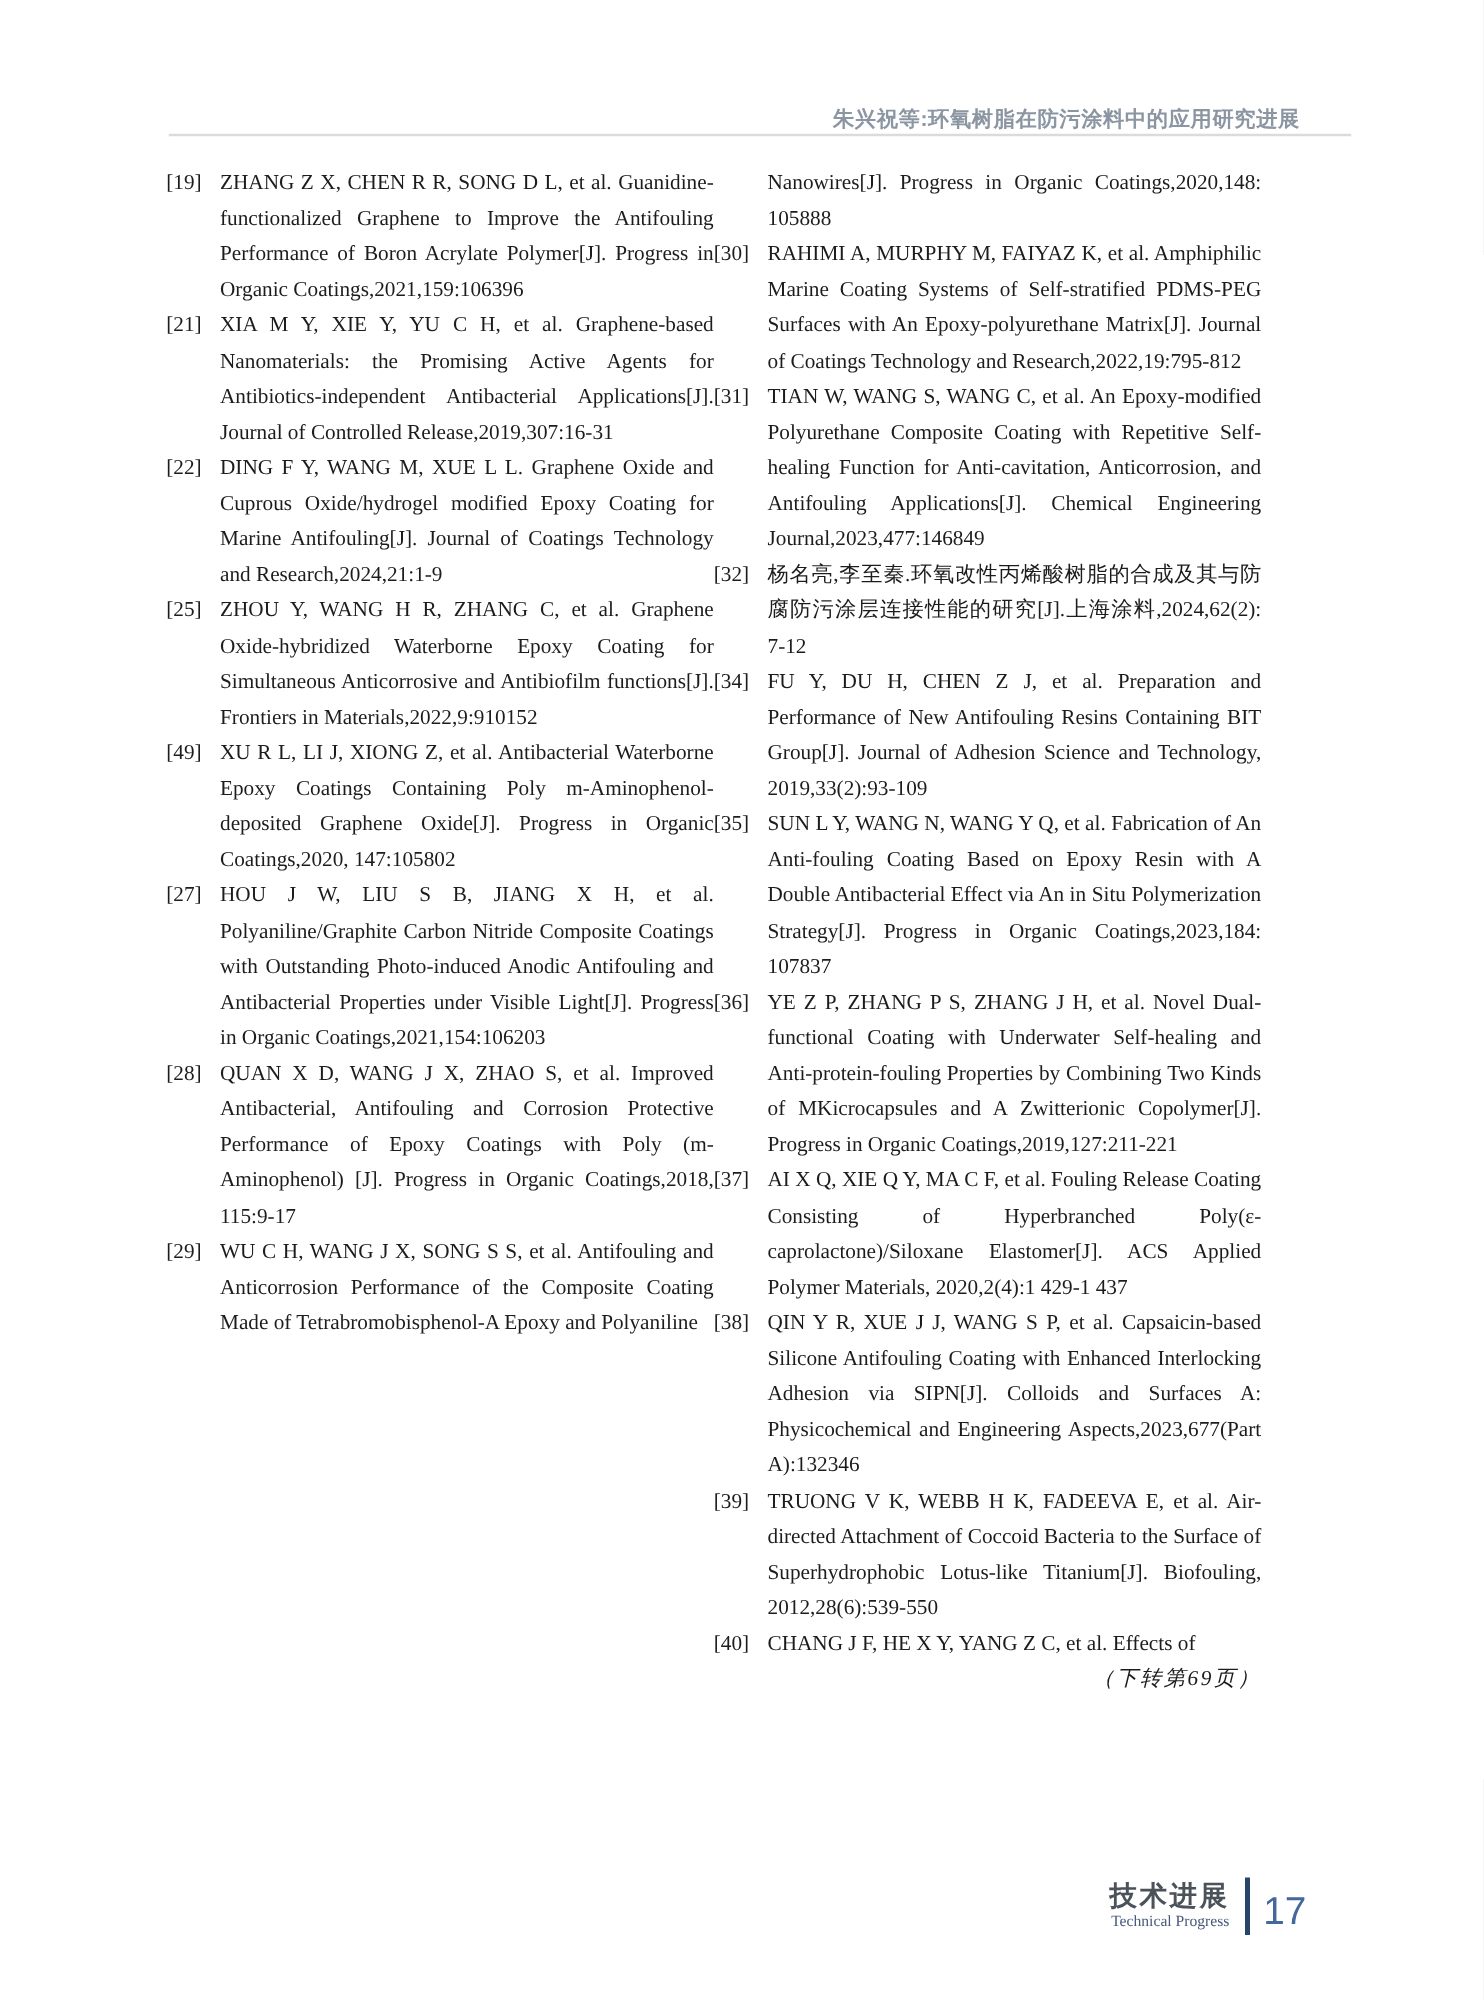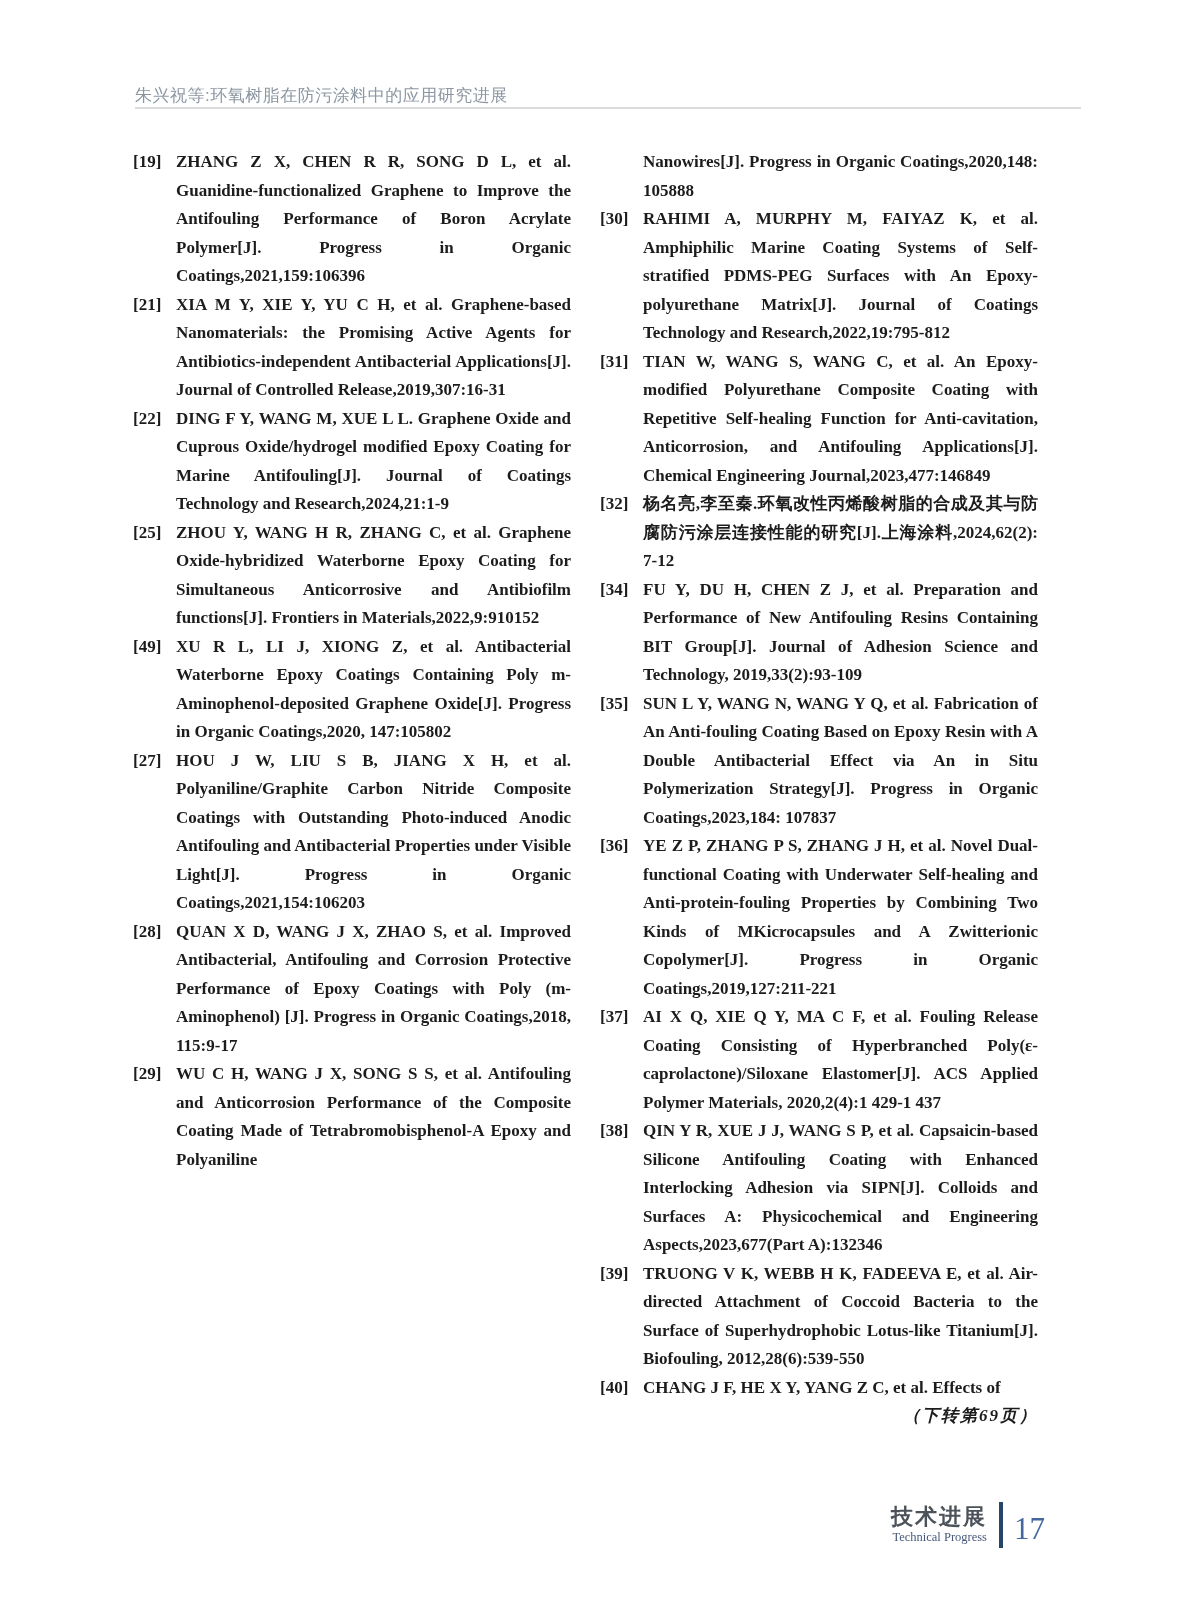--- a/index.html
+++ b/index.html
@@ -10,41 +10,41 @@
     margin: 0 auto;
     background: #ffffff;
     font-family: "Liberation Serif", "DejaVu Serif", serif;
     overflow: hidden;
   }
   .running-title {
     position: absolute;
     top: 84px;
     left: 135px;
     right: 147px;
+    text-align: right;
     font-family: "Liberation Sans", "DejaVu Sans", sans-serif;
     font-size: 17px;
     letter-spacing: 0.5px;
     color: #8c96a2;
+    font-weight: bold;
   }
   .header-rule {
     position: absolute;
     top: 107px;
     left: 135px;
     right: 106px;
     height: 2px;
     background: #dbdbdb;
   }
   .columns {
     position: absolute;
-    top: 148px;
+    top: 132px;
     left: 133px;
     width: 905px;
     display: flex;
-    gap: 29px;
-    font-weight: bold;
   }
   .col { width: 438px; }
   .ref {
     display: flex;
     font-size: 17px;
     line-height: 28.5px;
     color: #1c1c1c;
   }
   .ref-num {
     flex: 0 0 43px;
@@ -87,21 +87,21 @@
     color: #46587a;
   }
   .footer-bar {
     width: 4px;
     height: 46px;
     background: #27456b;
     margin-left: 12px;
     margin-right: 11px;
   }
   .footer-page {
-    font-family: Liberation Serif, serif;
+    font-family: Liberation Sans, sans-serif;
     font-size: 31px;
     color: #44679e;
     margin-top: 8px;
   }
 </style>
 </head>
 <body>
 
 <div class="page">
 

